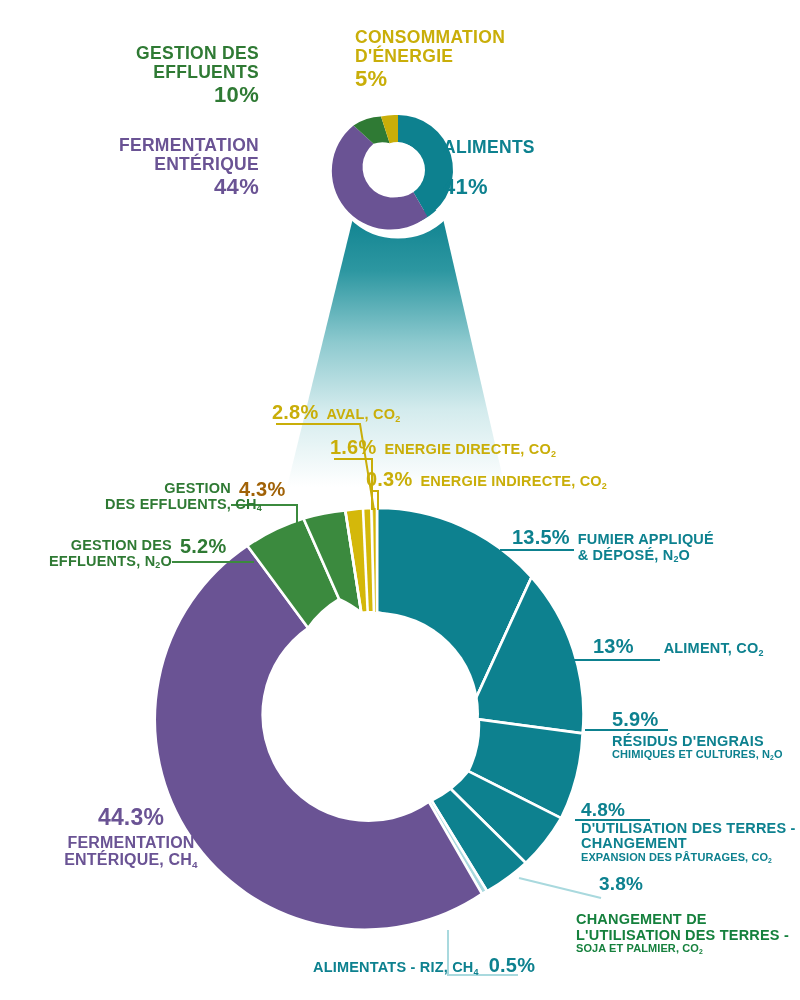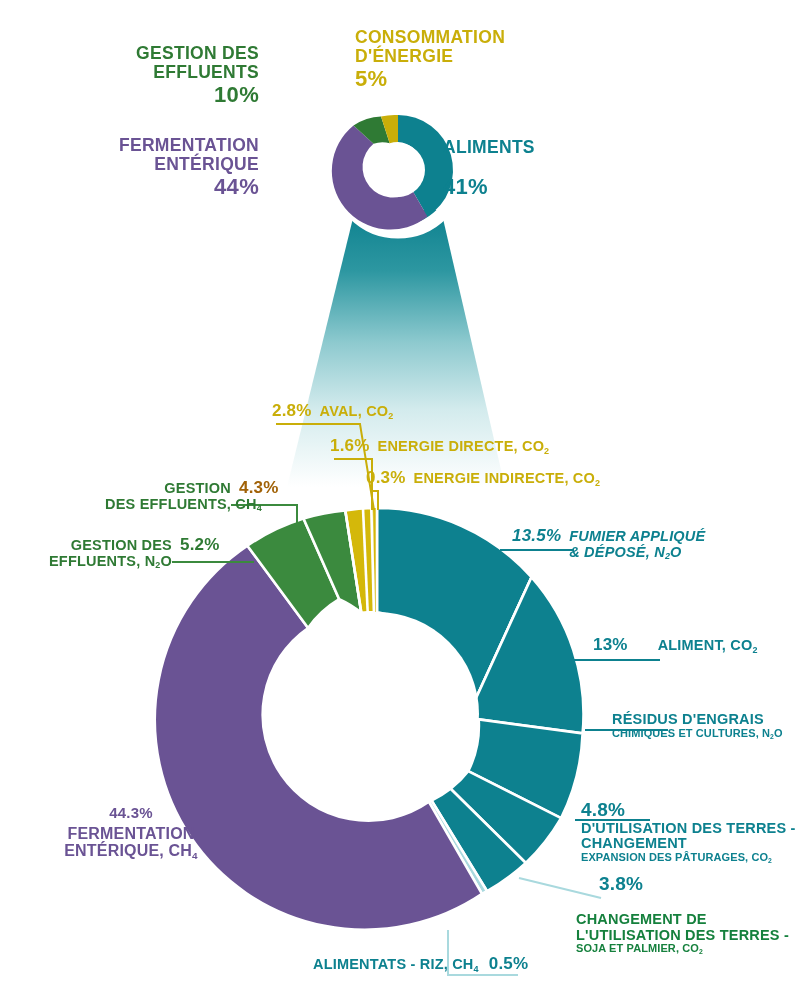--- a/index.html
+++ b/index.html
@@ -26,21 +26,21 @@
   .lbl {
     position: absolute;
     line-height: 1.08;
     letter-spacing: 0.2px;
     white-space: nowrap;
   }
 
   .t-top-name { font-size: 17.5px; font-weight: 700; letter-spacing: .3px; }
   .t-top-pct  { font-size: 22px;   font-weight: 800; letter-spacing: .3px; }
 
-  .t-pct-lg   { font-size: 17px; font-weight: 800; letter-spacing: .2px; }
+  .t-pct-lg   { font-size: 20px; font-weight: 800; letter-spacing: .2px; }
   .t-pct-md   { font-size: 19px; font-weight: 800; letter-spacing: .2px; }
   .t-name-md  { font-size: 14.5px; font-weight: 600; letter-spacing: .2px; }
   .t-name-xs  { font-size: 11px;  font-weight: 700; letter-spacing: .1px; }
 
   .ta-r { text-align: right; }
   .ta-l { text-align: left; }
   .ta-c { text-align: center; }
 
   sub { font-size: .62em; vertical-align: baseline; position: relative; top: .30em; }
 
@@ -194,21 +194,21 @@
   <div class="lbl t-pct-lg" style="left:239px; top:479px; color:#a16207;">4.3%</div>
 
   <div class="lbl ta-r" style="left:46px; top:538px; width:126px; color:#2f7a34;">
     <div class="t-name-md">GESTION DES</div>
     <div class="t-name-md">
       <span>EFFLUENTS, N</span><sub>2</sub><span>O</span>
     </div>
   </div>
   <div class="lbl t-pct-lg" style="left:180px; top:536px; color:#2f7a34;">5.2%</div>
 
-  <div class="lbl" style="left:512px; top:527px; color:#0d818f;font-style:italic;">
+  <div class="lbl" style="left:512px; top:527px; color:#0d818f;">
     <div class="row">
       <span class="t-pct-lg">13.5%</span>
       <span>
         <span class="t-name-md" style="display:block;">FUMIER APPLIQUÉ</span>
         <span class="t-name-md" style="display:block;">
           <span>&amp; DÉPOSÉ, N</span><sub>2</sub><span>O</span>
         </span>
       </span>
     </div>
   </div>
@@ -216,20 +216,21 @@
   <div class="lbl" style="left:593px; top:636px; color:#0d818f;">
     <div class="row" style="gap:30px;">
       <span class="t-pct-lg">13%</span>
       <span class="t-name-md">
         <span>ALIMENT, CO</span><sub>2</sub>
       </span>
     </div>
   </div>
 
   <div class="lbl" style="left:612px; top:709px; color:#0d818f;">
+    <div class="t-pct-lg">5.9%</div>
     <div class="t-name-md" style="margin-top:3px;">RÉSIDUS D'ENGRAIS</div>
     <div class="t-name-xs">
       <span>CHIMIQUES ET CULTURES, N</span><sub>2</sub><span>O</span>
     </div>
   </div>
 
   <div class="lbl" style="left:581px; top:800px; color:#0d818f;">
     <div class="t-pct-md">4.8%</div>
     <div class="t-name-md">D'UTILISATION DES TERRES -</div>
     <div class="t-name-md">CHANGEMENT</div>
@@ -250,20 +251,20 @@
   <div class="lbl" style="left:313px; top:955px; color:#0d818f;">
     <div class="row" style="gap:10px;">
       <span class="t-name-md">
         <span>ALIMENTATS - RIZ, CH</span><sub>4</sub>
       </span>
       <span class="t-pct-lg">0.5%</span>
     </div>
   </div>
 
   <div class="lbl ta-c" style="left:36px; top:805px; width:190px; color:#6a5394;">
-    <div class="t-pct-lg" style="font-size:15px;">44.3%</div>
+    <div class="t-pct-lg" style="font-size:23px;">44.3%</div>
     <div class="t-name-md" style="font-size:16px;margin-top:4px;">FERMENTATION</div>
     <div class="t-name-md" style="font-size:16px;">
       <span>ENTÉRIQUE, CH</span><sub>4</sub>
     </div>
   </div>
 
 </div>
 
 </body></html>

